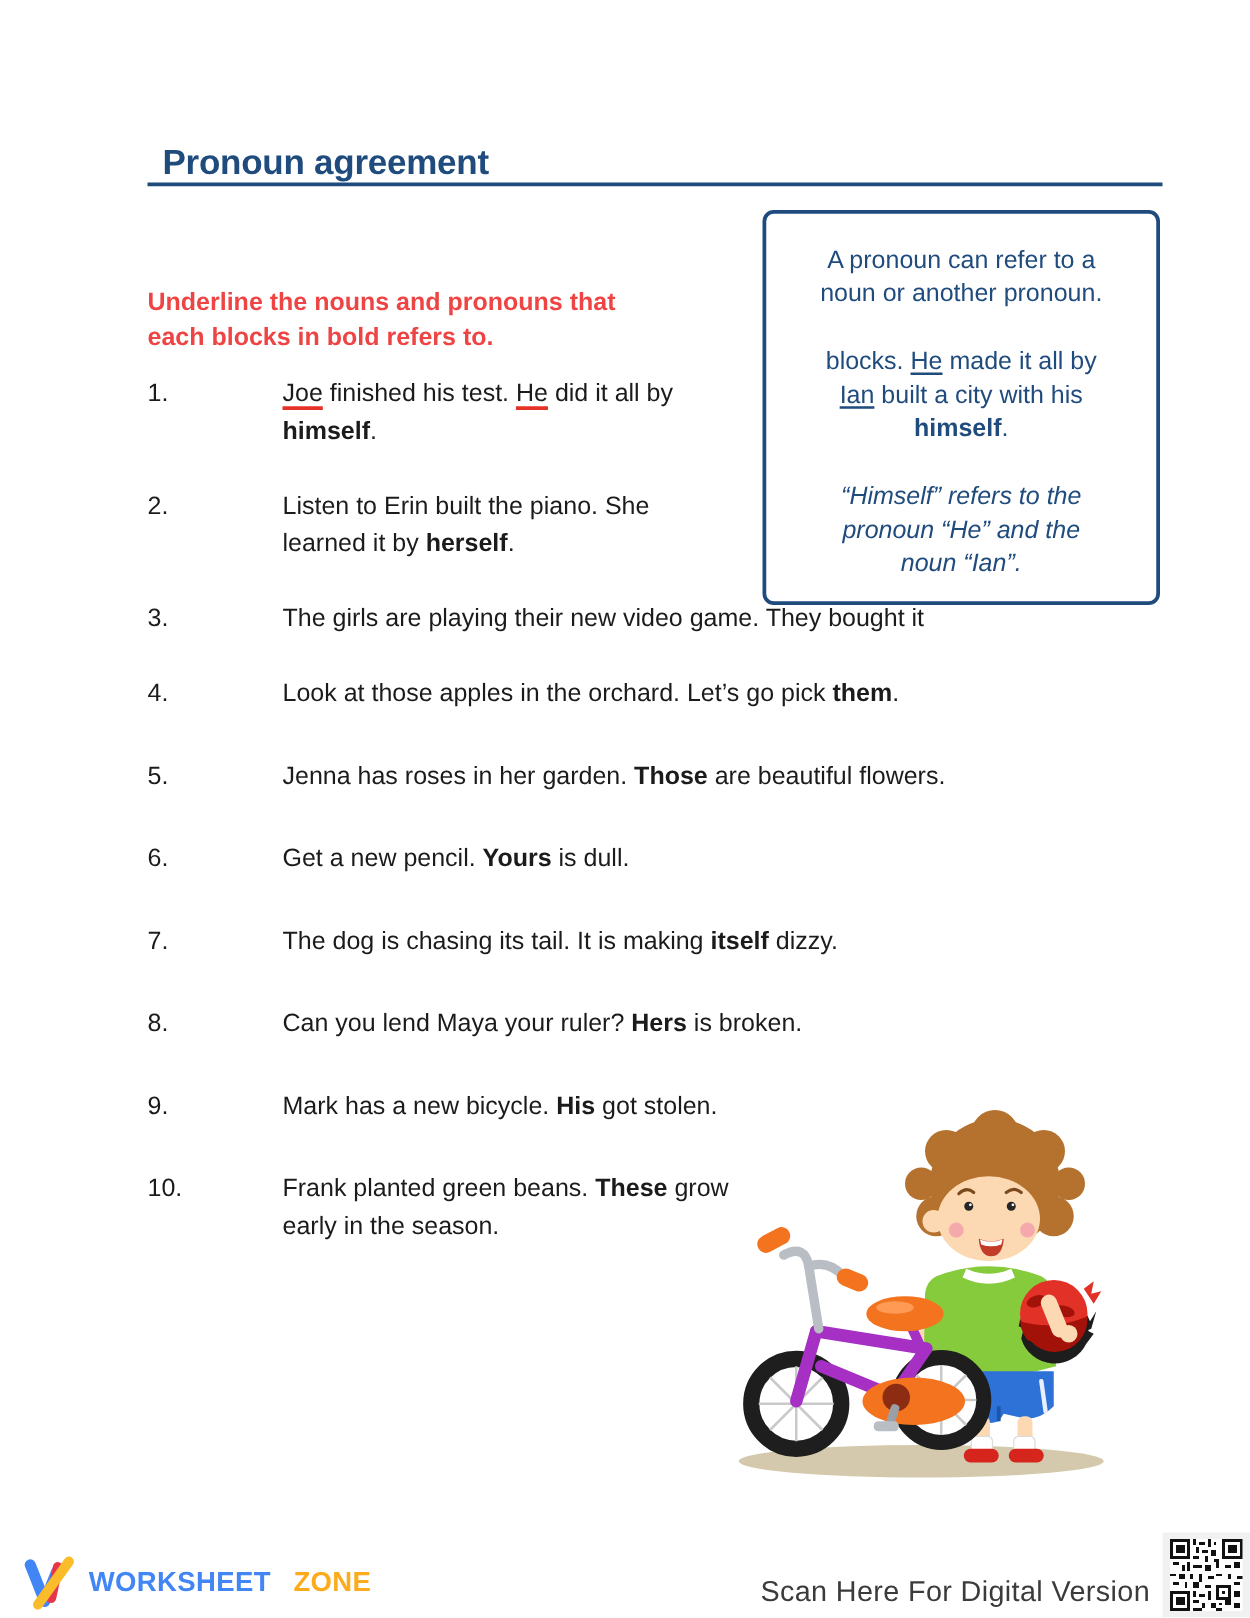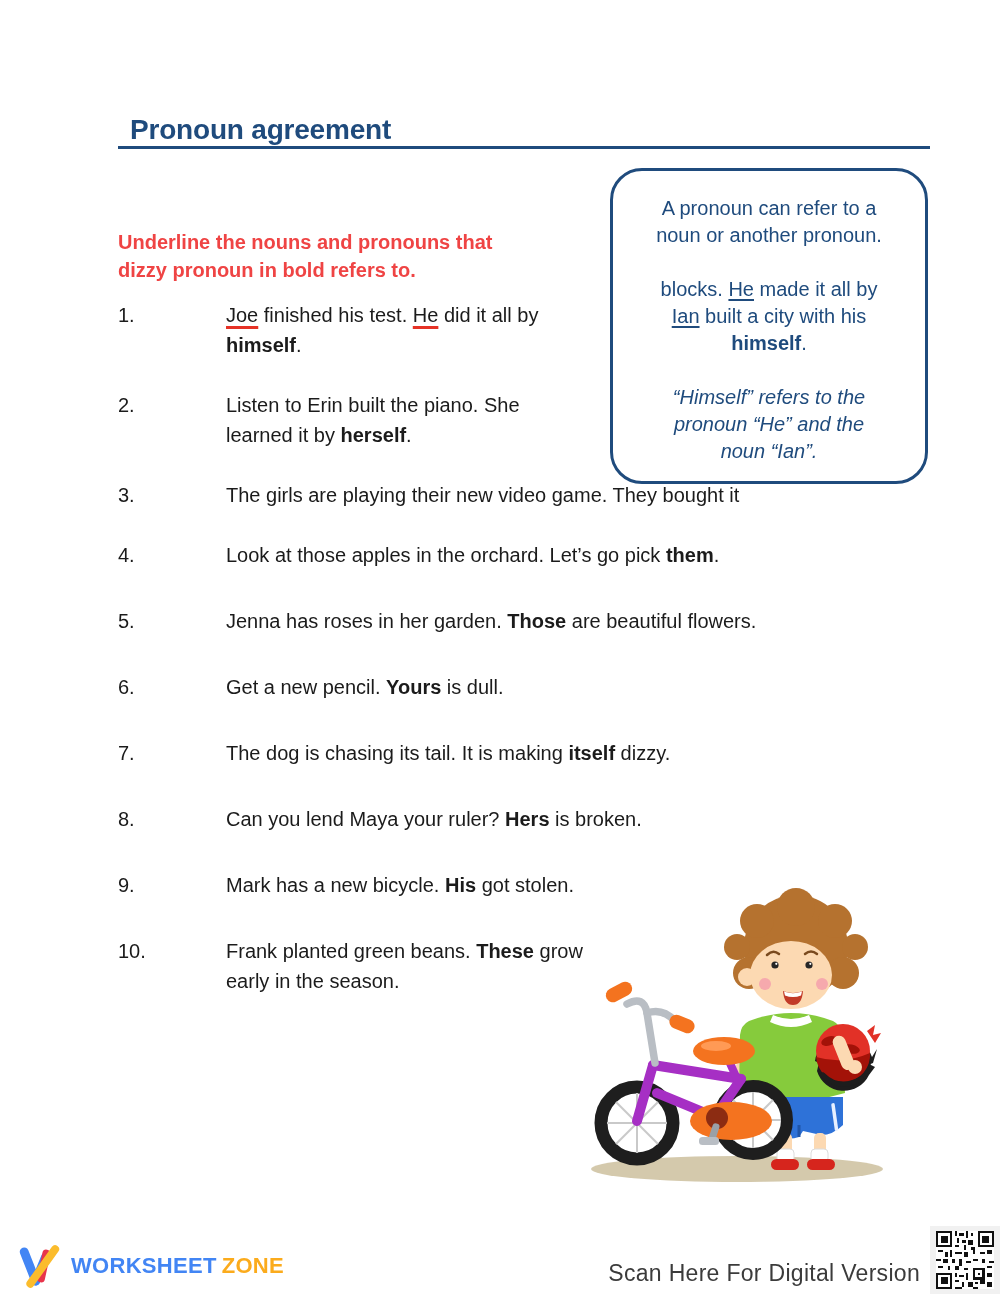--- a/index.html
+++ b/index.html
@@ -5,56 +5,56 @@
   html,body{margin:0;padding:0;background:#ffffff;}
   body{width:1000px;height:1294px;position:relative;font-family:"Liberation Sans",sans-serif;color:#1b1b1b;overflow:hidden;}
   .page{position:absolute;inset:0;background:#fff;}
 
   .title{position:absolute;left:118px;top:102px;margin:12px;font-size:28px;font-weight:bold;color:#1f4b7d;letter-spacing:-0.2px;}
   .rule{position:absolute;left:118px;top:146px;width:812px;height:3px;background:#1f4b7d;}
 
   .instructions{position:absolute;left:118px;top:228px;font-size:20px;line-height:28px;color:#ef4444;font-weight:bold;}
 
   .callout{position:absolute;left:610px;top:168px;width:318px;height:316px;box-sizing:border-box;
-           border:3.5px solid #1f4b7d;border-radius:32px;color:#1f4b7d;text-align:center;
+           border:3.5px solid #1f4b7d;border-radius:9px;color:#1f4b7d;text-align:center;
            font-size:20px;line-height:27px;padding:24px 10px 0 10px;background:#fff;}
   .cgroup{margin-bottom:27px;}
   .cgroup.i{font-style:italic;}
   .cgroup:last-child{margin-bottom:0;}
 
   .b{font-weight:bold;}
   .u{text-decoration:underline;text-decoration-thickness:2px;text-underline-offset:3px;}
   .ur{text-decoration:underline;text-decoration-color:#e63226;text-decoration-thickness:3px;text-underline-offset:4px;}
 
   .list{position:absolute;left:118px;top:300px;width:700px;}
   .item{display:flex;}
   .num{width:60px;flex:none;font-size:20px;line-height:30px;}
   .txt{font-size:20px;line-height:30px;margin-left:48px;}
 
   .illus{position:absolute;left:585px;top:885px;width:310px;height:300px;}
 
   .logo{position:absolute;left:18px;top:1242px;display:flex;align-items:center;gap:7px;}
   .logo-text{font-size:22px;font-weight:bold;letter-spacing:0.3px;}
   .logo-word1{color:#4285f4;}
-  .logo-word2{color:#fbab1c;margin-left:5px;}
+  .logo-word2{color:#fbab1c;margin-left:18px;}
 
   .scan{position:absolute;left:470px;top:1260px;width:450px;text-align:right;font-size:23px;color:#3b3b3b;letter-spacing:0.3px;}
   .qr-wrap{position:absolute;left:930px;top:1226px;width:70px;height:68px;background:#f1f1f1;display:flex;align-items:center;justify-content:center;}
 </style>
 </head>
 <body>
 
 <div class="page">
 
   <h1 class="title">Pronoun agreement</h1>
   <div class="rule"></div>
 
   <div class="instructions">
     <div>Underline the nouns and pronouns that</div>
-    <div>dizzy pronoun in bold refers to.</div>
+    <div>each blocks in bold refers to.</div>
   </div>
 
   <div class="callout">
       <div class="cgroup">
         <div class="line"><span>A pronoun can refer to a</span></div>
         <div class="line"><span>noun or another pronoun.</span></div>
       </div>
       <div class="cgroup">
         <div class="line"><span>blocks. </span><span class="u">He</span><span> made it all by</span></div>
         <div class="line"><span class="u">Ian</span><span> built a city with his</span></div>

